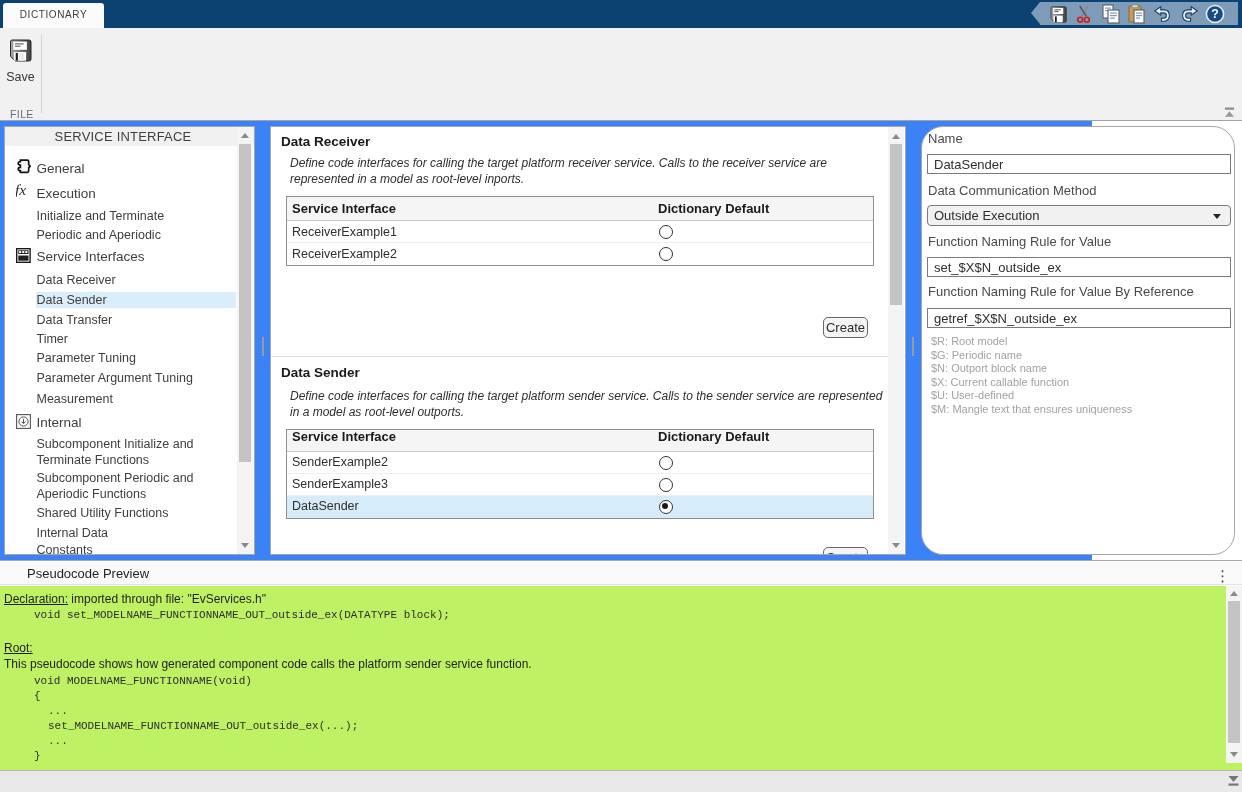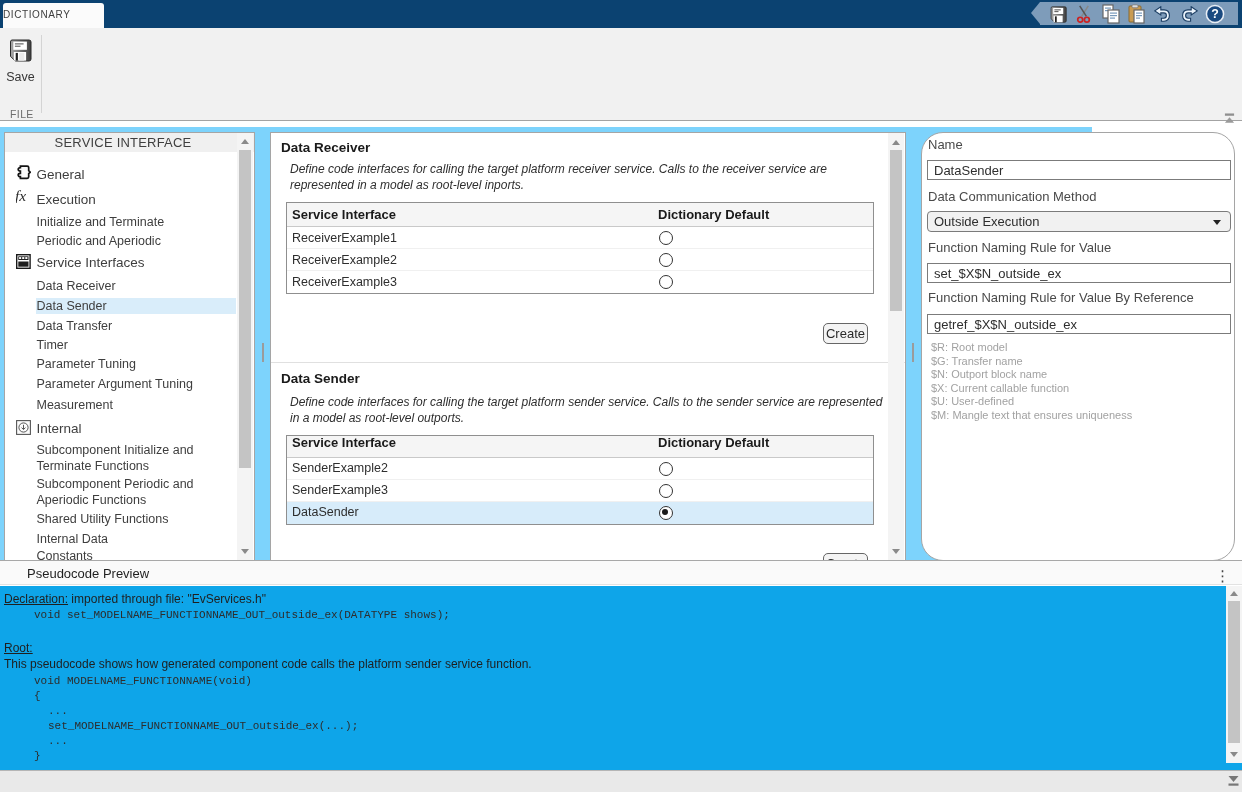--- a/index.html
+++ b/index.html
@@ -3,32 +3,32 @@
 <meta charset="utf-8">
 <style>
   * { margin:0; padding:0; box-sizing:border-box; }
   html,body { width:1242px; height:792px; overflow:hidden; }
   body { font-family:"Liberation Sans", sans-serif; background:#fff; position:relative; }
   .abs { position:absolute; }
 
   
   #titlebar { left:0; top:0; width:1242px; height:28px; background:#0b4271; }
   #tab { left:3px; top:3px; width:101px; height:25px; background:#fbfbfb; border-radius:3px 3px 0 0; }
-  #tabtxt { left:3px; top:9px; width:101px; font-size:10px; letter-spacing:0.6px; color:#3d3d3d; }
+  #tabtxt { left:3px; top:9px; width:101px; text-align:center; font-size:10px; letter-spacing:0.6px; color:#3d3d3d; }
   #qab { right:4px; top:2px; height:23px; width:198px; background:#7e9cba; }
   #qab-tip { right:202px; top:2px; width:0; height:0; border-top:11.5px solid transparent; border-bottom:11.5px solid transparent; border-right:9px solid #7e9cba; }
 
   
   #ribbon { left:0; top:28px; width:1242px; height:93px; background:#f1f1f1; border-bottom:1px solid #a3a3a3; }
   #savelbl { left:0; top:70px; width:41px; text-align:center; font-size:12.5px; color:#363636; }
   #ribbon-sep { left:41px; top:35px; width:1px; height:78px; background:#d4d4d4; }
   #filelbl { left:10px; top:108px; font-size:10.5px; color:#6e6e6e; letter-spacing:0.4px; }
 
   
-  #main { left:0; top:127px; width:1092px; height:439px; background:#7dd3fc; }
+  #main { left:0; top:121px; width:1092px; height:439px; background:#3b82f6; }
 
   .panel { position:absolute; background:#fff; border:1px solid #a5a5a5; }
   #leftpanel  { left:4px;   top:5px; width:251px; height:429px; overflow:hidden; }
   #midpanel   { left:270px; top:5px; width:636px; height:429px; overflow:hidden; }
   #rightpanel { left:921px; top:5px; width:314px; height:429px; overflow:hidden;border-radius:22px; }
 
   
   .sb { position:absolute; background:#f4f4f4; width:16px; }
   .sb-thumb { position:absolute; left:2px; width:12px; background:#c4c4c4; }
   .sb-arrow { position:absolute; left:4px; width:0; height:0; }
@@ -70,21 +70,21 @@
   .split { position:absolute; width:2px; height:19px; background:#9b9b9b; }
 
   
   #coll-top { position:absolute; right:7px; top:-14px; width:11px; height:11px; }
 
   
   #pseudo-divider { left:0; top:560px; width:1242px; height:1px; background:#a8a8a8; }
   #pseudo-bar { left:0; top:561px; width:1242px; height:24px; background:#fafafa; border-bottom:1px solid #e2e2e2; }
   #pseudo-title { left:27px; top:566px; font-size:13px; color:#1f1f1f; }
   #pseudo-dots { right:12px; top:567px; font-size:15px; color:#444; letter-spacing:0; }
-  #pseudo-body { left:0; top:586px; width:1242px; height:184px; background:#0ea5e9; font-size:12px; color:#1f1f1f; }
+  #pseudo-body { left:0; top:586px; width:1242px; height:184px; background:#bef264; font-size:12px; color:#1f1f1f; }
   #pseudo-body .sans { position:absolute; left:4px; white-space:nowrap; }
   #pseudo-body .mono { position:absolute; font-family:"Liberation Mono", monospace; font-size:11px; color:#2d2d2d; white-space:pre; }
   #bottom-strip { left:0; top:770px; width:1242px; height:22px; background:#e9e9e9; border-top:1px solid #b5b5b5; }
 </style>
 </head>
 <body>
   <div class="abs" id="titlebar"></div>
   <div class="abs" id="tab"></div>
   <div class="abs" id="tabtxt">DICTIONARY</div>
   <div class="abs" id="qab-tip"></div>
@@ -213,24 +213,20 @@
             <span style="left:371px">Dictionary Default</span>
           </div>
           <div class="row">
             <span>ReceiverExample1</span>
             <div class="radio"></div>
           </div>
           <div class="row">
             <span>ReceiverExample2</span>
             <div class="radio"></div>
           </div>
-          <div class="row">
-            <span>ReceiverExample3</span>
-            <div class="radio"></div>
-          </div>
         </div>
         <div class="btn" style="left:552px; top:190px;">Create</div>
         <div id="mid-sep"></div>
         <div class="h1" style="top:238px">Data Sender</div>
         <div class="desc" style="top:262px">Define code interfaces for calling the target platform sender service. Calls to the sender service are represented<br>in a model as root-level outports.</div>
         <div class="tbl tbl2" style="top:302px">
           <div class="tbl-head">
             <span style="left:5px">Service Interface</span>
             <span style="left:371px">Dictionary Default</span>
           </div>
@@ -260,21 +256,21 @@
       <div id="right-content">
         <div class="rlbl" style="top:4px">Name</div>
         <div class="rinput" style="top:27px">DataSender</div>
         <div class="rlbl" style="top:56px">Data Communication Method</div>
         <div id="dropdown">Outside Execution<div id="dd-caret"></div></div>
         <div class="rlbl" style="top:107px">Function Naming Rule for Value</div>
         <div class="rinput" style="top:130px">set_$X$N_outside_ex</div>
         <div class="rlbl" style="top:157px">Function Naming Rule for Value By Reference</div>
         <div class="rinput" style="top:181px">getref_$X$N_outside_ex</div>
         <div class="hint" style="top:208px">$R: Root model</div>
-        <div class="hint" style="top:221.5px">$G: Transfer name</div>
+        <div class="hint" style="top:221.5px">$G: Periodic name</div>
         <div class="hint" style="top:235px">$N: Outport block name</div>
         <div class="hint" style="top:248.5px">$X: Current callable function</div>
         <div class="hint" style="top:262px">$U: User-defined</div>
         <div class="hint" style="top:275.5px">$M: Mangle text that ensures uniqueness</div>
       </div>
     </div>
 
     <div class="split" style="left:262px; top:216px;"></div>
     <div class="split" style="left:912px; top:216px;"></div>
     <svg id="coll-top" style="position:absolute; left:1224px; top:-14px;" width="12" height="11" viewBox="0 0 12 11">
@@ -282,21 +278,21 @@
       <path d="M6 4 L11 10 L1 10 Z" fill="#9a9a9a"></path>
     </svg>
   </div>
 
   <div class="abs" id="pseudo-divider"></div>
   <div class="abs" id="pseudo-bar"></div>
   <div class="abs" id="pseudo-title">Pseudocode Preview</div>
   <div class="abs" id="pseudo-dots">⋮</div>
   <div class="abs" id="pseudo-body">
     <div class="sans" style="top:6px"><span style="text-decoration:underline">Declaration:</span> imported through file: "EvServices.h"</div>
-    <div class="mono" style="left:34px; top:23px">void set_MODELNAME_FUNCTIONNAME_OUT_outside_ex(DATATYPE shows);</div>
+    <div class="mono" style="left:34px; top:23px">void set_MODELNAME_FUNCTIONNAME_OUT_outside_ex(DATATYPE block);</div>
     <div class="sans" style="top:55px"><span style="text-decoration:underline">Root:</span></div>
     <div class="sans" style="top:71px">This pseudocode shows how generated component code calls the platform sender service function.</div>
     <div class="mono" style="left:34px; top:89px">void MODELNAME_FUNCTIONNAME(void)</div>
     <div class="mono" style="left:34px; top:104px">{</div>
     <div class="mono" style="left:48px; top:119px">...</div>
     <div class="mono" style="left:48px; top:134px">set_MODELNAME_FUNCTIONNAME_OUT_outside_ex(...);</div>
     <div class="mono" style="left:48px; top:149px">...</div>
     <div class="mono" style="left:34px; top:164px">}</div>
     <div class="sb" style="left:1226px; top:0px; height:177px; ">
       <div class="sb-arrow sb-up" style="top:5px;"></div>

